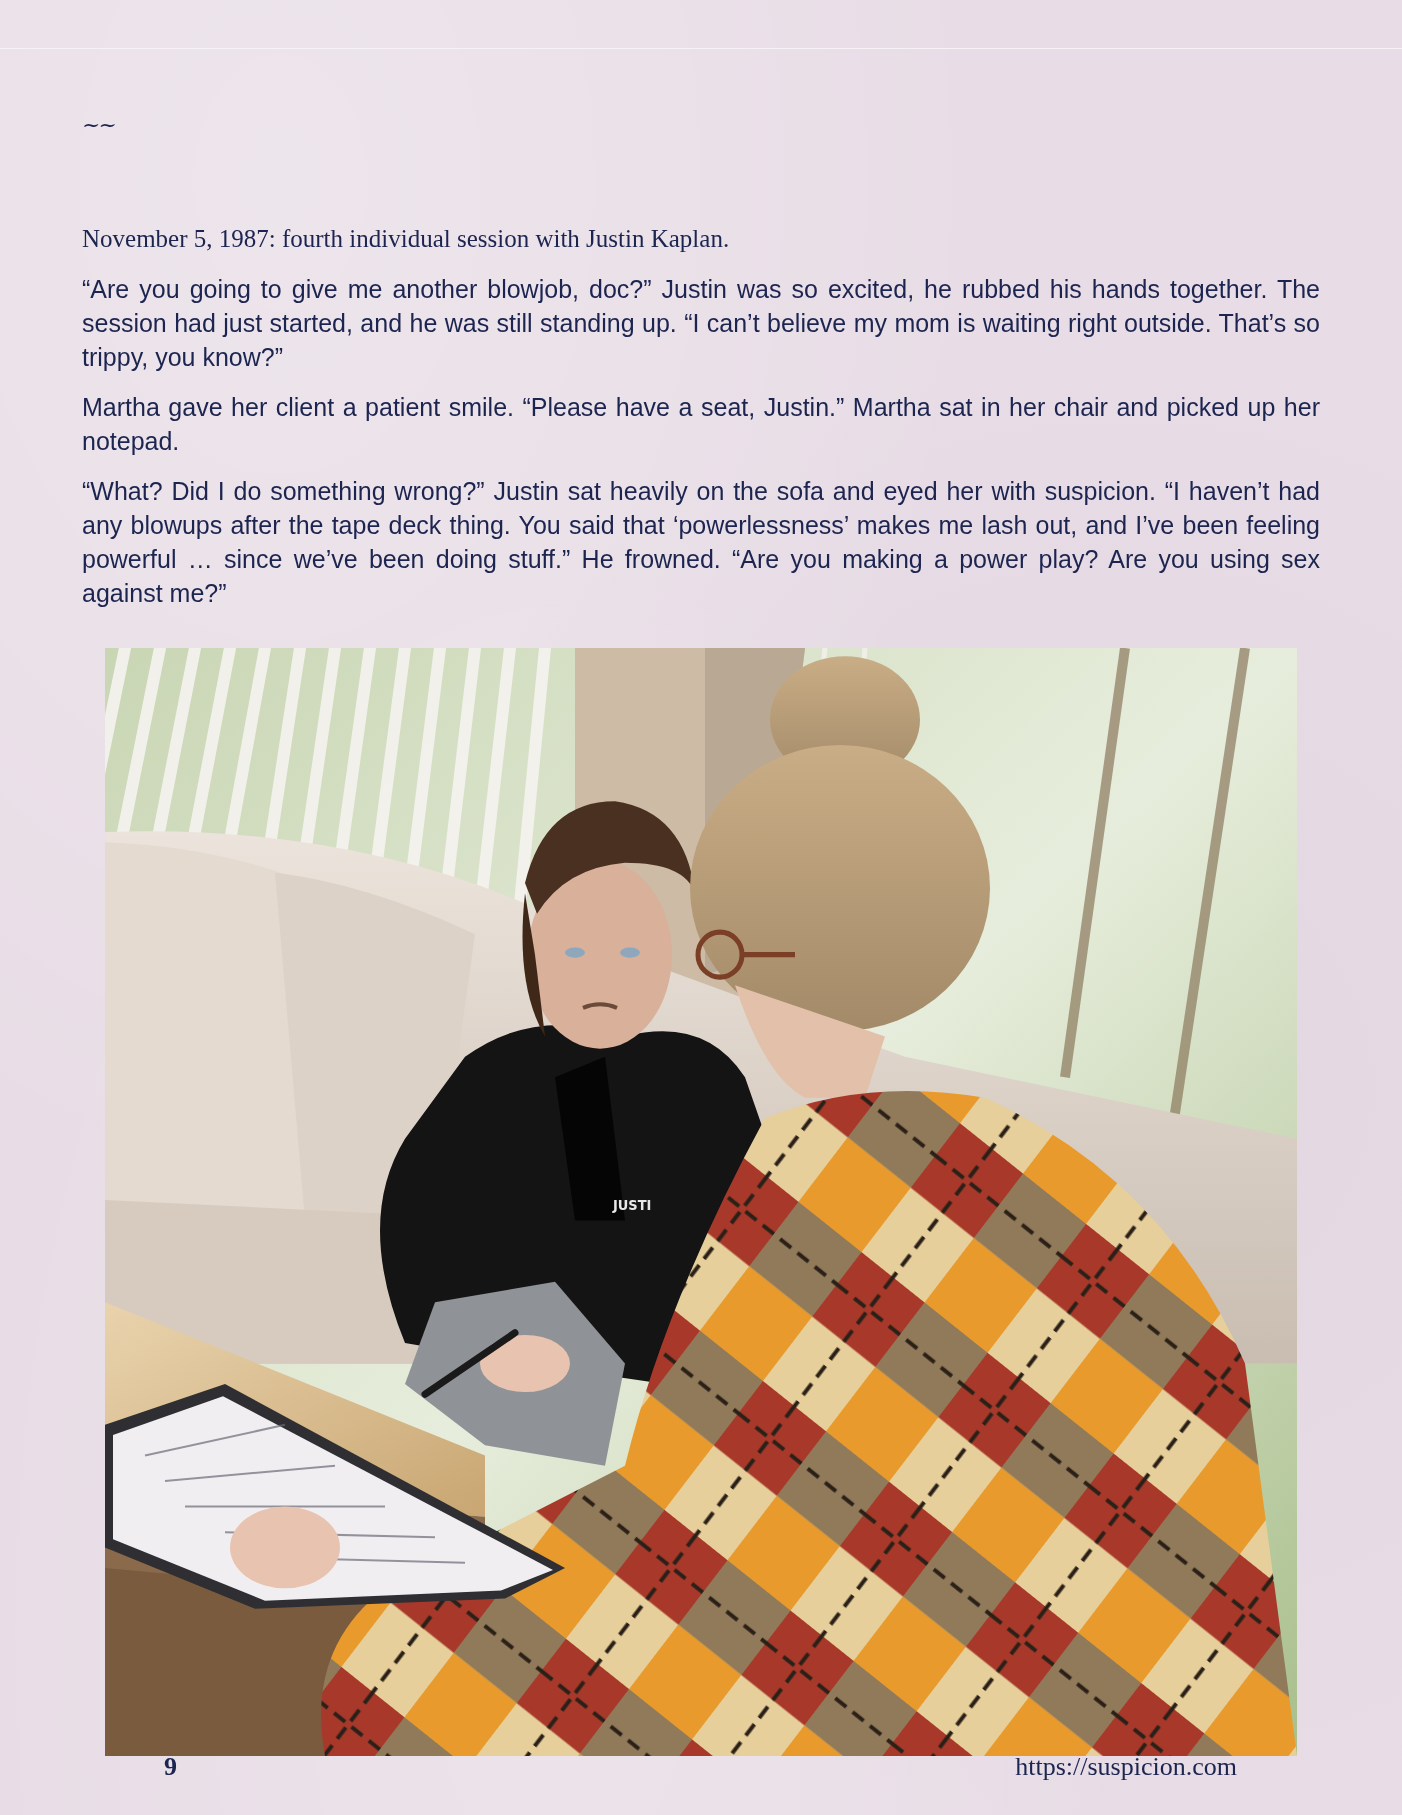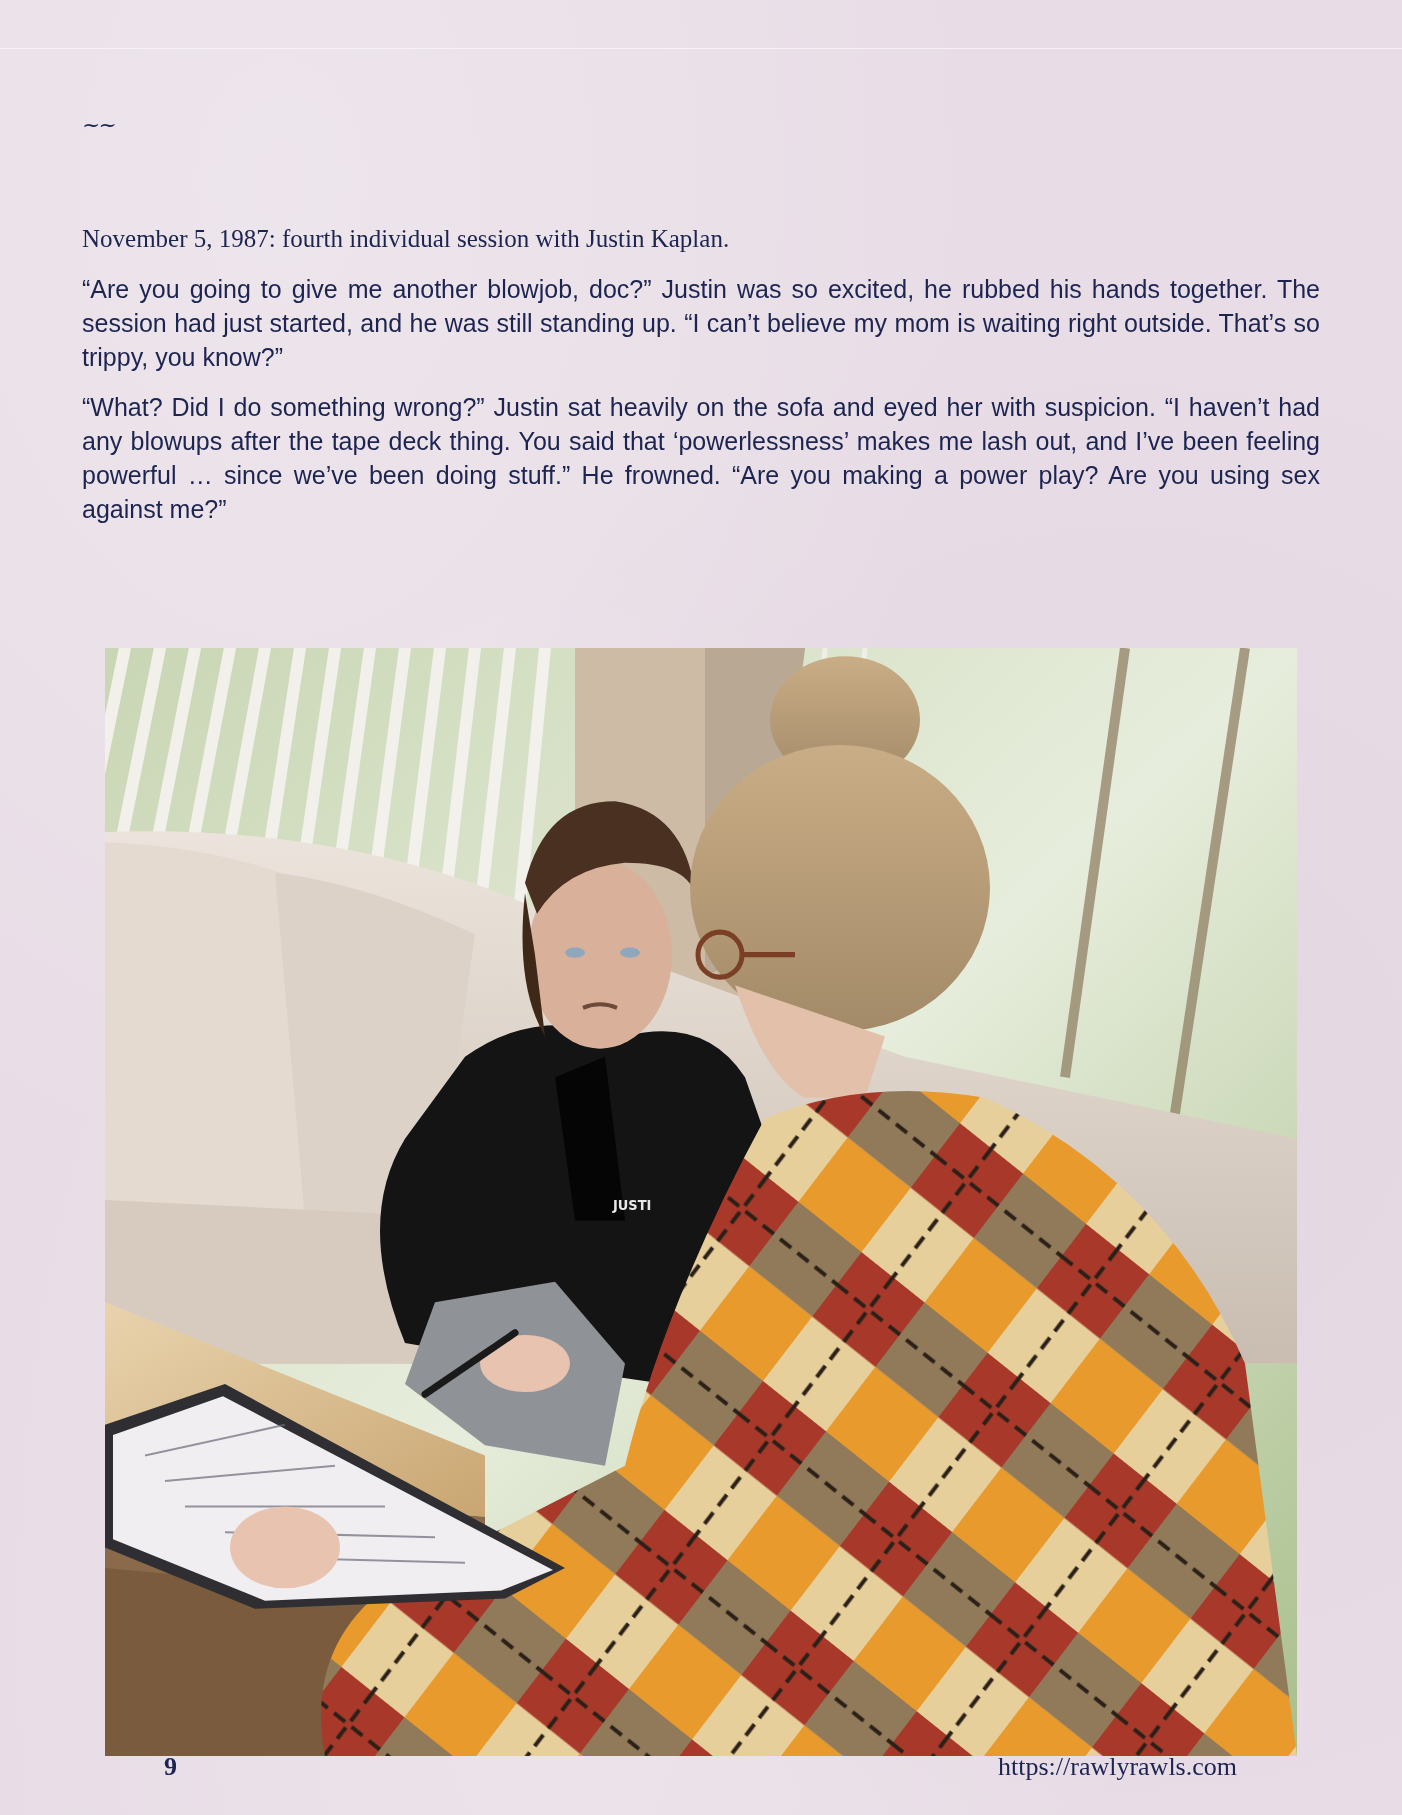--- a/index.html
+++ b/index.html
@@ -56,20 +56,21 @@
 </style>
 </head>
 <body>
 
 <div class="top-rule"></div>
 
 <div class="page-body">
   <div class="separator">~~</div>
   <p class="heading-line">November 5, 1987: fourth individual session with Justin Kaplan.</p>
   <p class="para">“Are you going to give me another blowjob, doc?” Justin was so excited, he rubbed his hands together. The session had just started, and he was still standing up. “I can’t believe my mom is waiting right outside. That’s so trippy, you know?”</p>
+  <p class="para">Martha gave her client a patient smile. “Please have a seat, Justin.” Martha sat in her chair and picked up her notepad.</p>
   <p class="para">“What? Did I do something wrong?” Justin sat heavily on the sofa and eyed her with suspicion. “I haven’t had any blowups after the tape deck thing. You said that ‘powerlessness’ makes me lash out, and I’ve been feeling powerful … since we’ve been doing stuff.” He frowned. “Are you making a power play? Are you using sex against me?”</p>
 </div>
 
 <div class="illustration">
   <svg viewBox="0 0 1192 1084" preserveAspectRatio="none">
     <defs>
       <linearGradient id="outside" x1="0" y1="0" x2="1" y2="1">
         <stop offset="0" stop-color="#c9d6b4"></stop>
         <stop offset="0.5" stop-color="#e7eddc"></stop>
         <stop offset="1" stop-color="#a9bf8c"></stop>
@@ -167,13 +168,13 @@
       <line x1="170" y1="890" x2="360" y2="895"></line>
     </g>
 
     <ellipse cx="180" cy="880" rx="55" ry="40" fill="#e8c4b0"></ellipse>
     <ellipse cx="420" cy="700" rx="45" ry="28" fill="#e8c4b0"></ellipse>
     <line x1="320" y1="730" x2="410" y2="670" stroke="#1a1a1a" stroke-width="7" stroke-linecap="round"></line>
   </svg>
 </div>
 
 <div class="footer-page">9</div>
-<a class="footer-url">https://rawlyrawls.com</a>
+<a class="footer-url">https://suspicion.com</a>
 
 </body></html>

